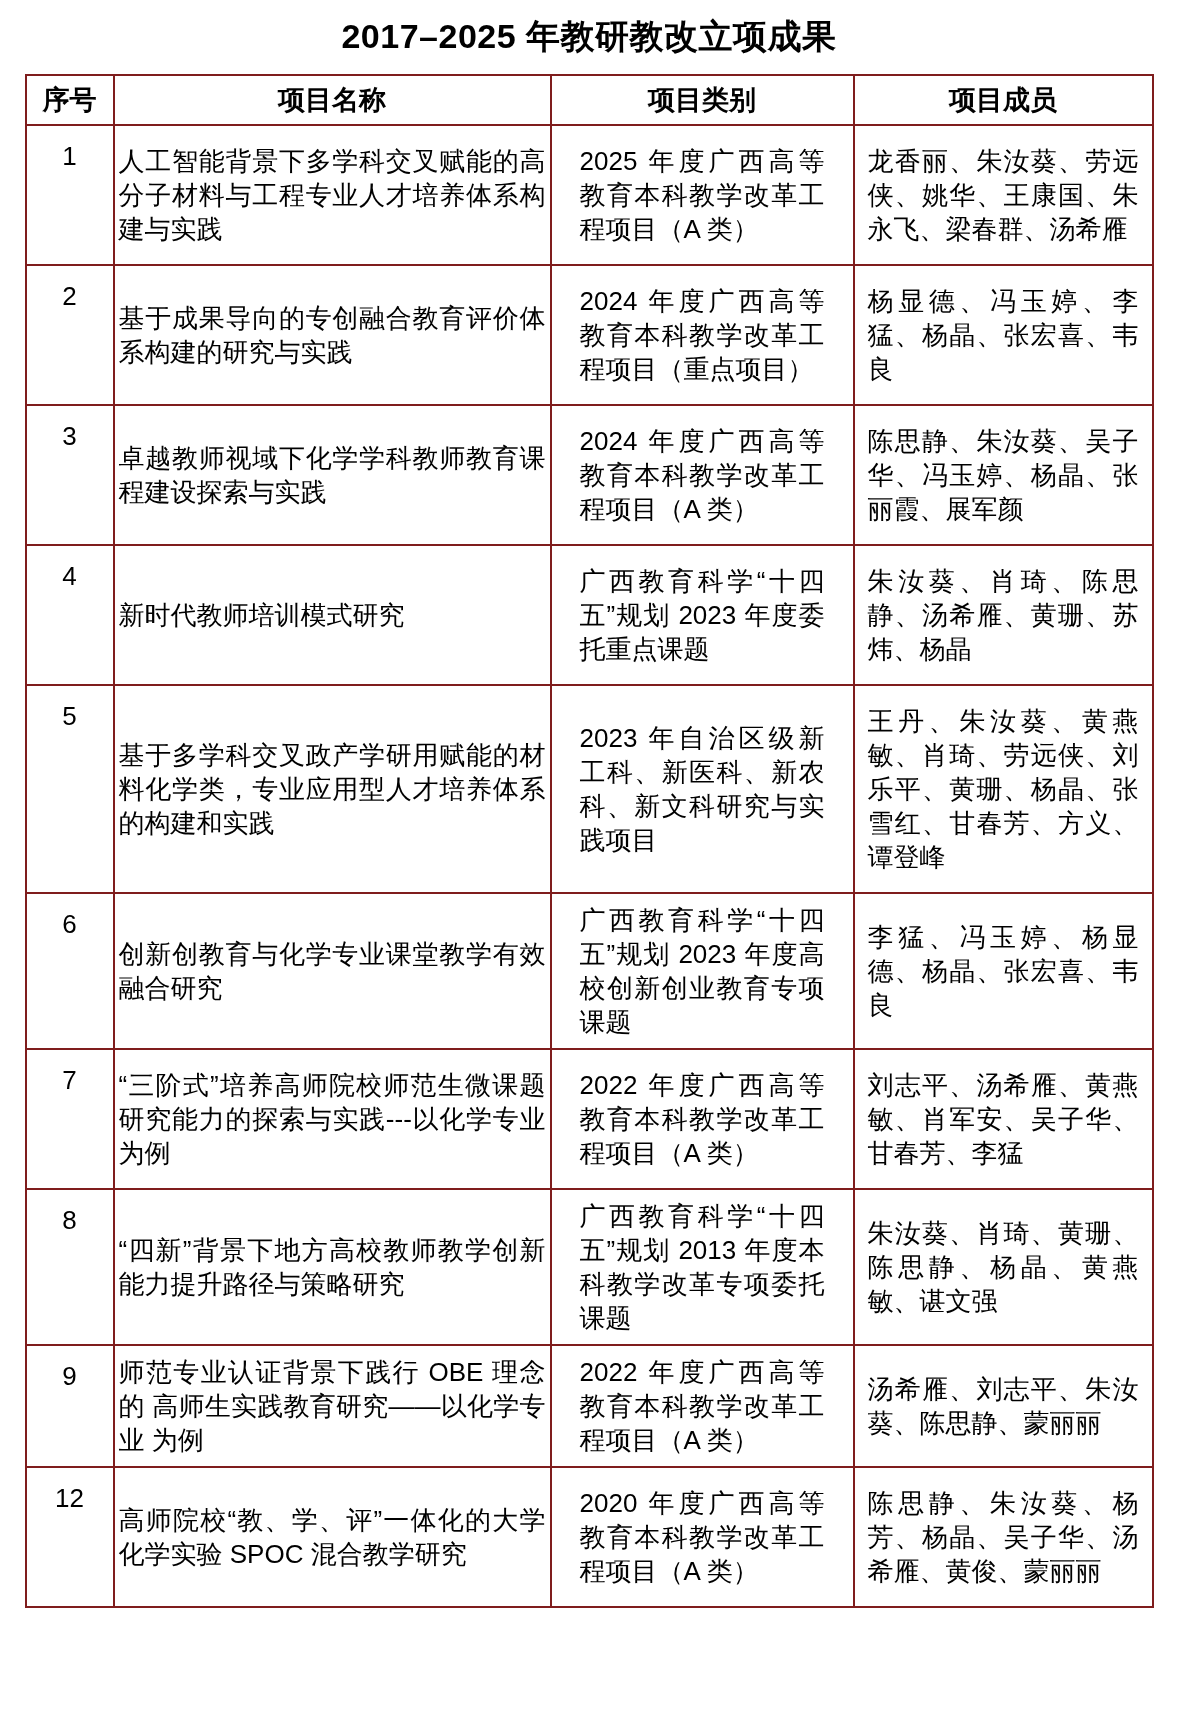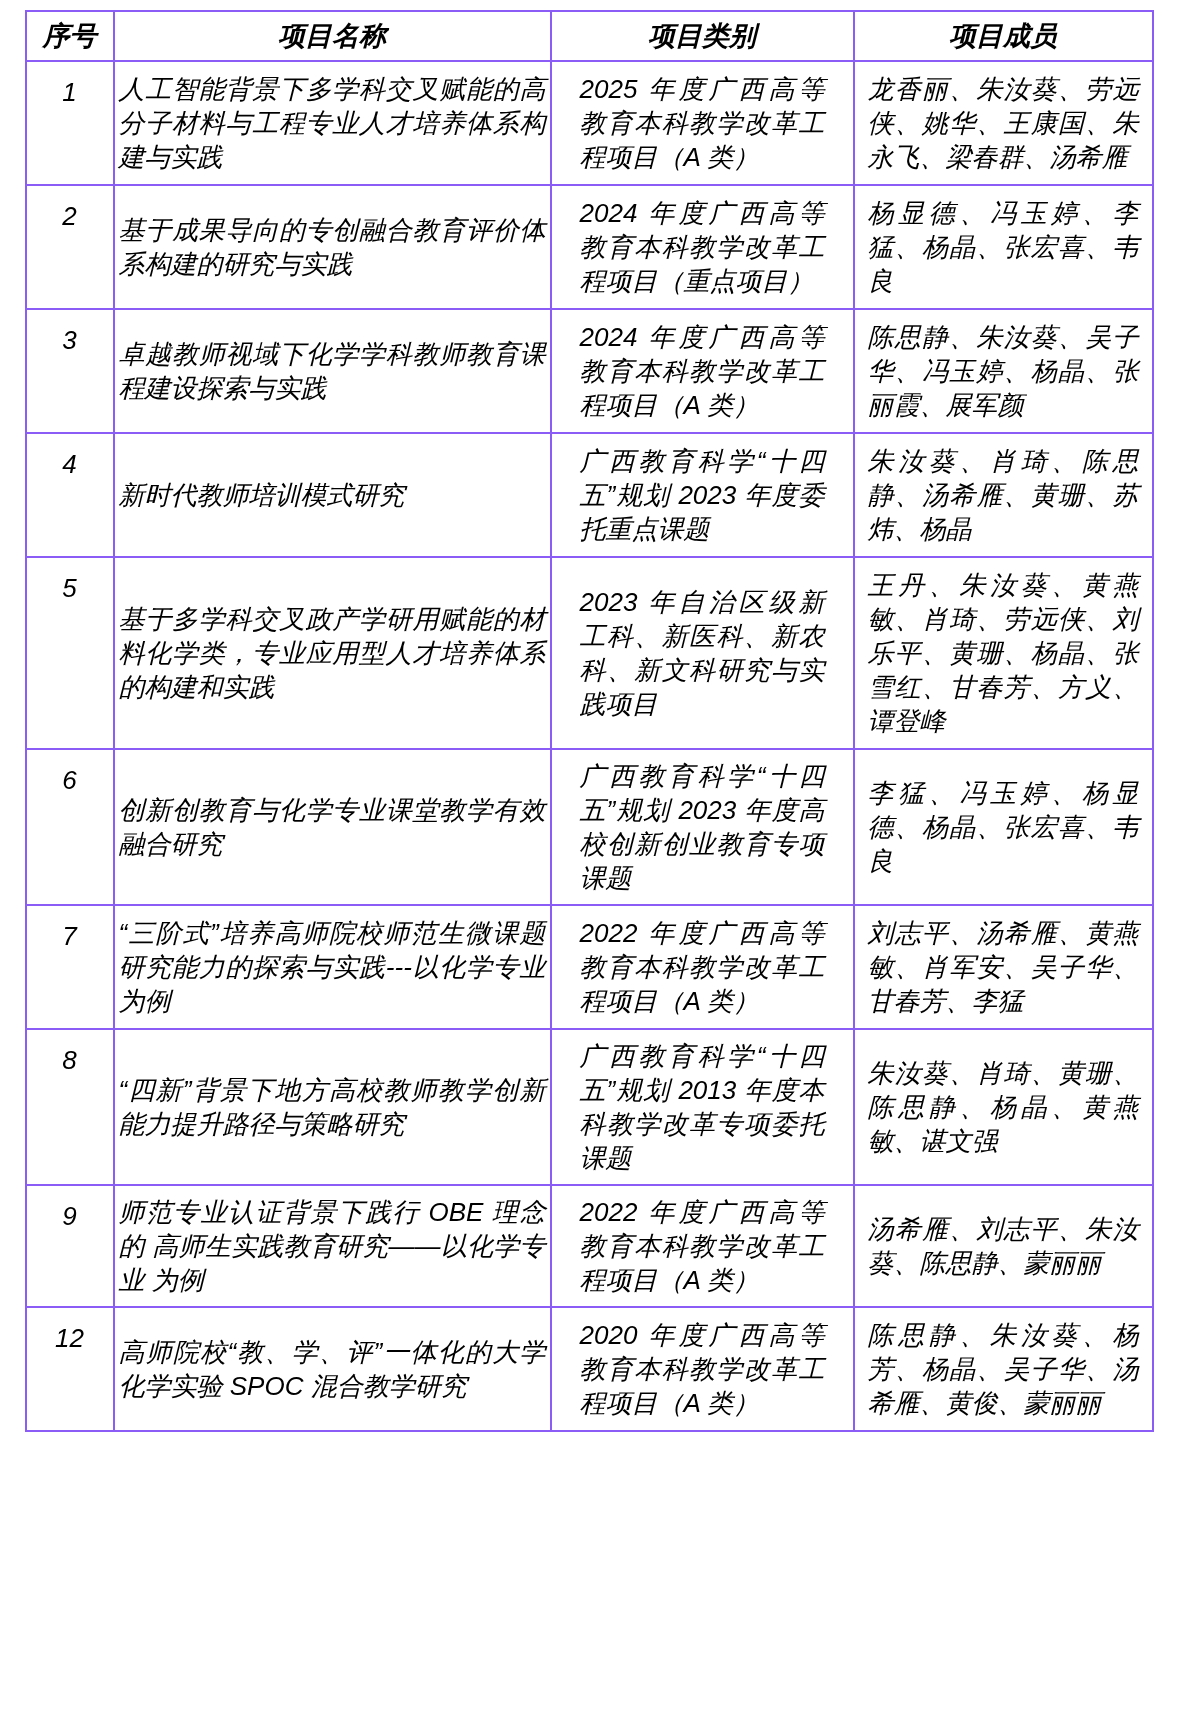--- a/index.html
+++ b/index.html
@@ -28,23 +28,22 @@
     table-layout: fixed;
     width: 1127px;
     margin: 0 auto;
   }
   table.results col.c-no   { width: 88px; }
   table.results col.c-name { width: 437px; }
   table.results col.c-cat  { width: 303px; }
   table.results col.c-mem  { width: 299px; }
   table.results th,
   table.results td {
-    border: 2px solid #8b5cf6;
+    border: 2px solid #7f1d1d;
     box-sizing: border-box;
-    font-style: italic;
   }
   table.results th {
     font-size: 27px;
     font-weight: bold;
     text-align: center;
     padding: 8px 4px;
     line-height: 32px;
   }
   td.cell-no {
     text-align: center;
@@ -58,28 +57,29 @@
     line-height: 34px;
     vertical-align: middle;
     text-align: justify;
     padding: 9px 4px;
   }
   td.cell-cat {
     padding: 9px 28px;
   }
   td.cell-mem {
     white-space: pre-line;
-    padding: 10px 13px;
+    padding: 18px 13px;
   }
 </style>
 </head>
 <body>
 
 <div class="page">
 
+  <div class="doc-title">2017–2025 年教研教改立项成果</div>
 
   <table class="results">
     <colgroup>
       <col class="c-no">
       <col class="c-name">
       <col class="c-cat">
       <col class="c-mem">
     </colgroup>
     <thead>
       <tr>

